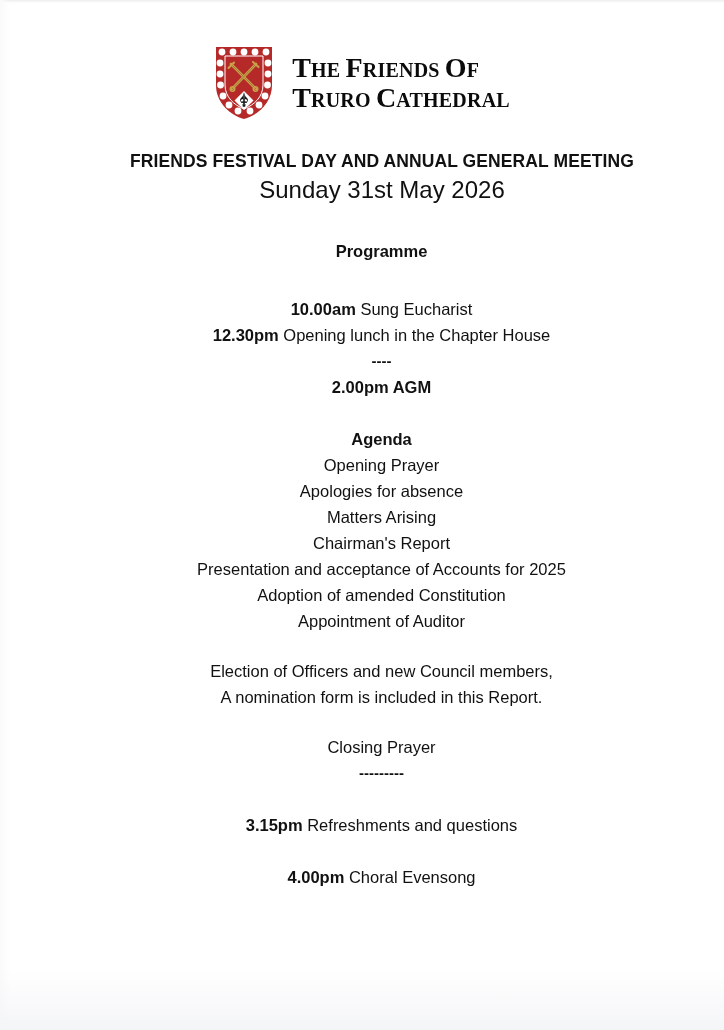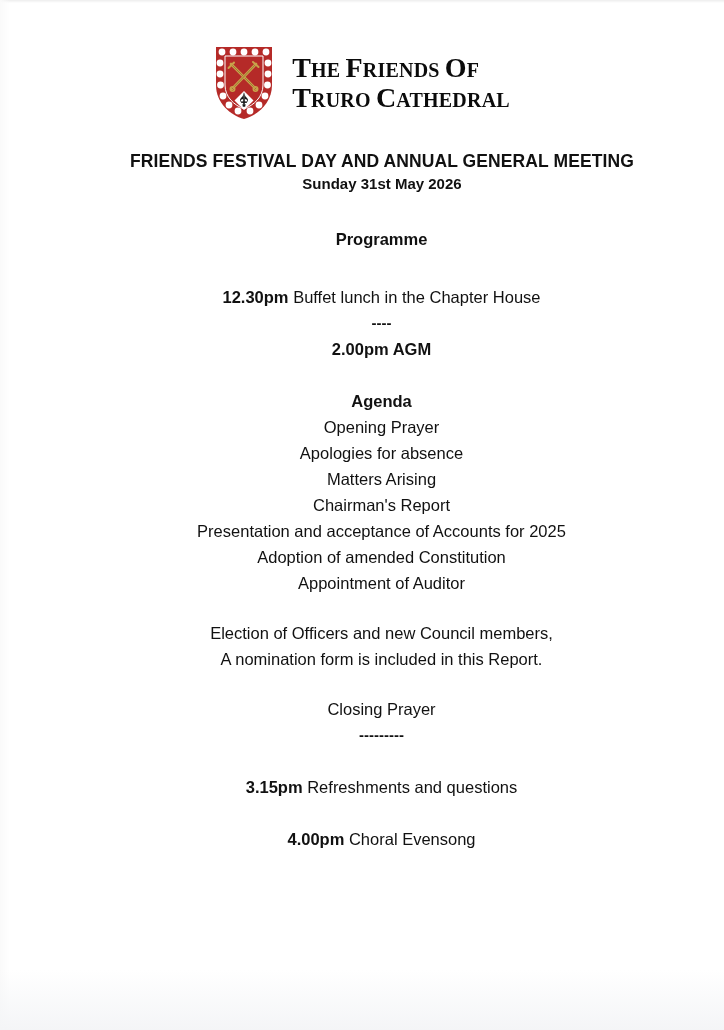--- a/index.html
+++ b/index.html
@@ -85,22 +85,22 @@
     margin-top: 24px;
     padding-left: 40px;
   }
   .title-main {
     font-size: 17.5px;
     font-weight: bold;
     letter-spacing: 0.1px;
     line-height: 1.35;
   }
   .title-sub {
-    font-size: 15px;
-    font-weight: bold;
+    font-size: 24px;
+    font-weight: normal;
     line-height: 1.35;
   }
 
   
   .content {
     text-align: center;
     font-size: 16.5px;
     line-height: 26px;
     margin-left: 39px;
   }
@@ -197,22 +197,26 @@
     <div class="title-main">FRIENDS FESTIVAL DAY AND ANNUAL GENERAL MEETING</div>
     <div class="title-sub">Sunday 31st May 2026</div>
   </div>
 
   <div class="content">
     <div class="sp-32"></div>
     <div class="section-heading">Programme</div>
 
     <div class="sp-32"></div>
     <div class="row">
+      <b>10.00am</b>
+      <span>Sung Eucharist</span>
+    </div>
+    <div class="row">
       <b>12.30pm</b>
-      <span>Buffet lunch in the Chapter House</span>
+      <span>Opening lunch in the Chapter House</span>
     </div>
     <div class="row sep">----</div>
     <div class="row bold">2.00pm AGM</div>
   </div>
 
   <div class="content">
     <div class="sp-26"></div>
     <div class="section-heading">Agenda</div>
 
     <div class="row">Opening Prayer</div>

